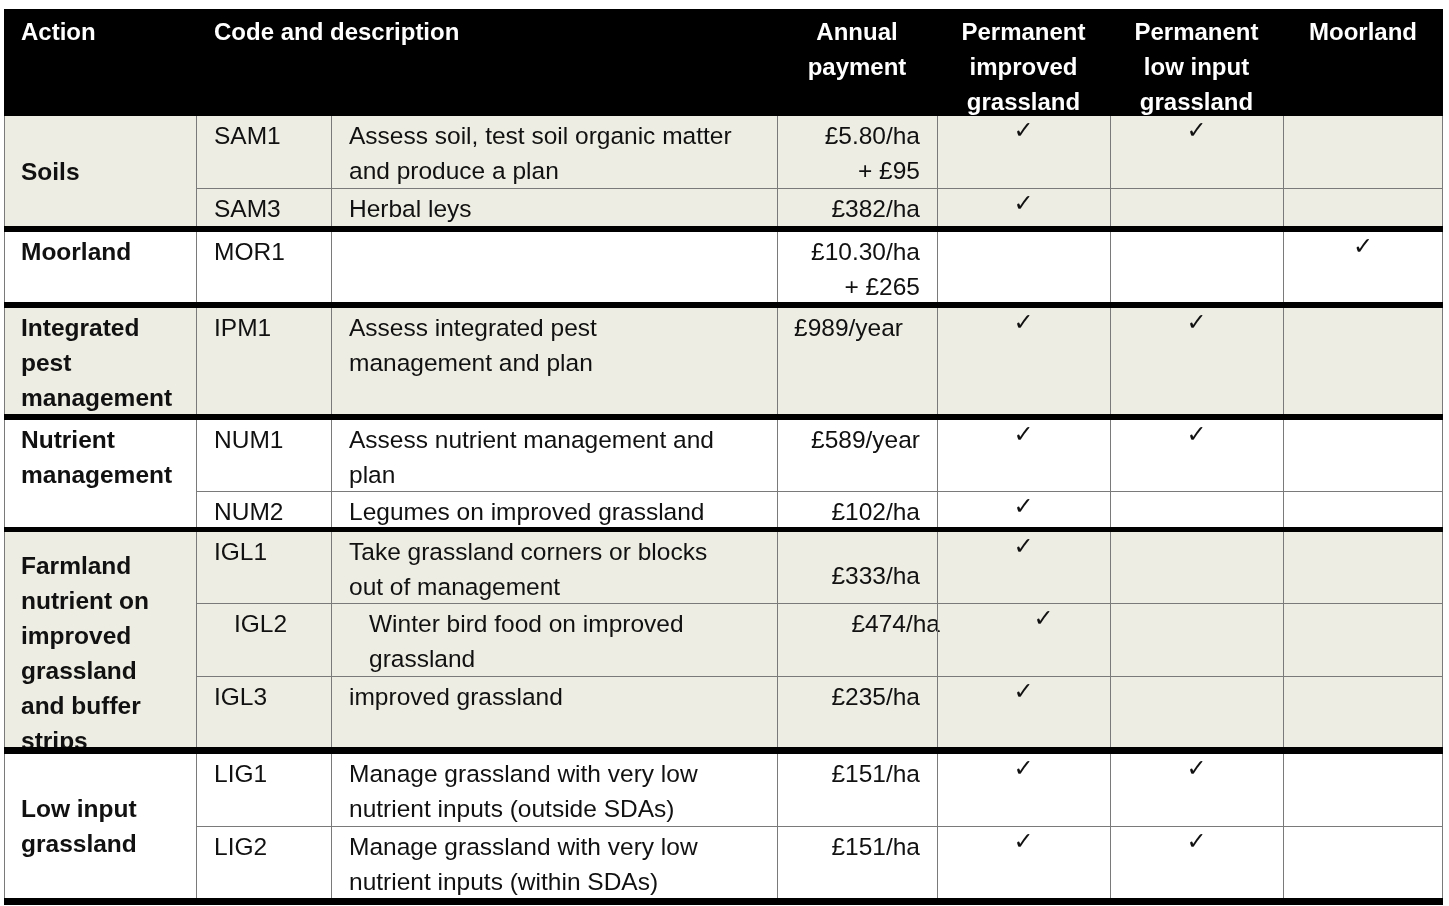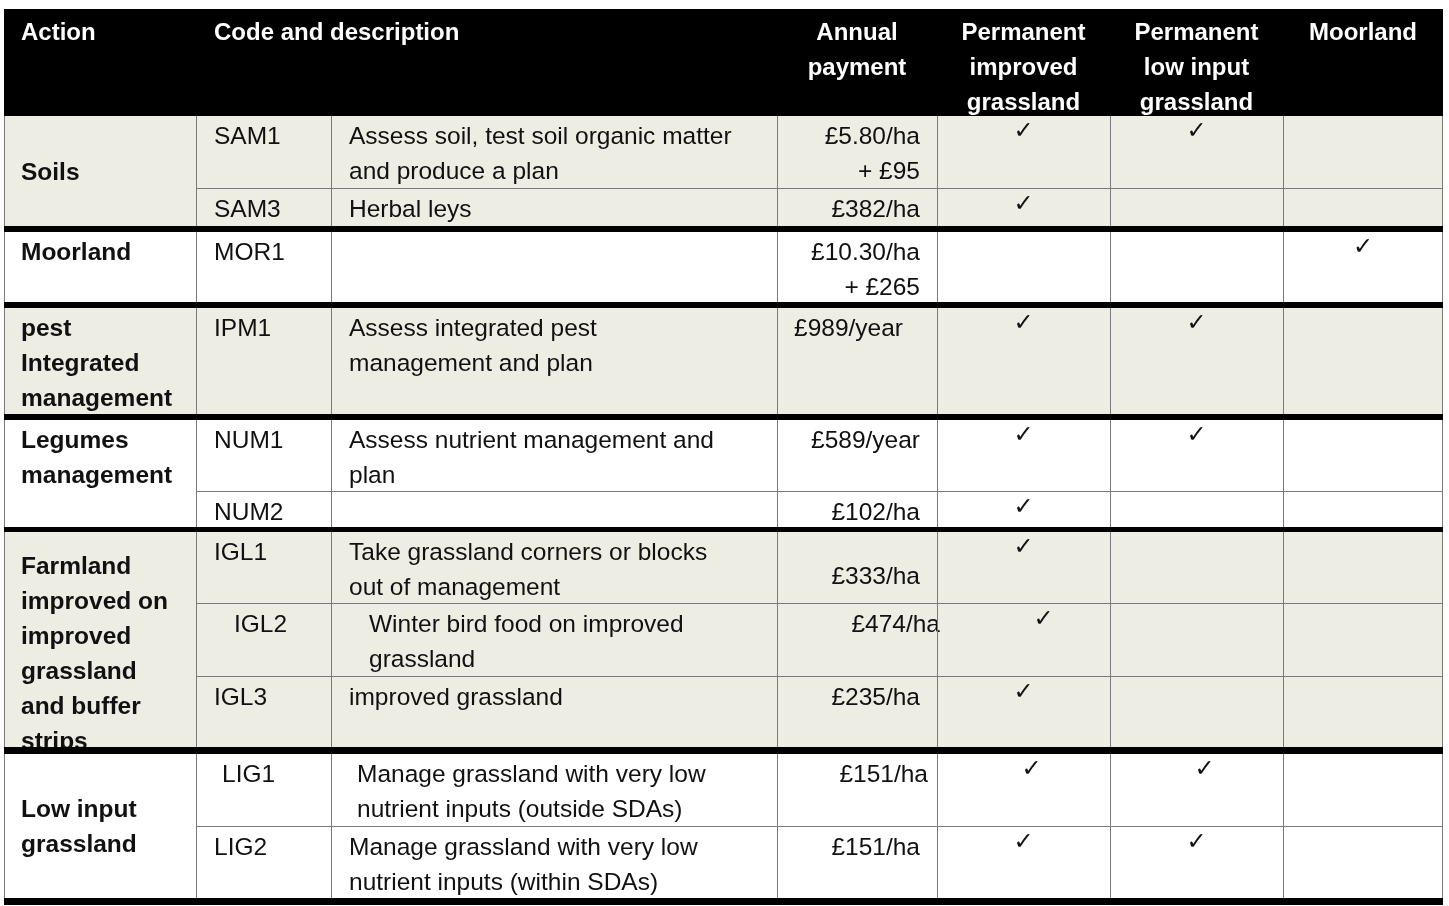--- a/index.html
+++ b/index.html
@@ -107,22 +107,22 @@
         <div class="vline" style="left: 773px;"></div>
         <div class="vline" style="left: 933px;"></div>
         <div class="vline" style="left: 1106px;"></div>
         <div class="vline" style="left: 1279px;"></div>
         <div class="edge" style="left: 0px;"></div>
         <div class="edge" style="right: 0px;"></div>
       </div>
       <div class="sep" style="top: 293px; height: 6px;"></div>
       <div class="row beige" style="top: 299px; height: 106px;">
         <div class="cell action" style="left: 0px; width: 192px; padding-top: 2px;">
+          <div>Integrated</div>
           <div>pest</div>
-          <div>Integrated</div>
           <div>management</div>
         </div>
         <div style="position: absolute; left: 0px; right: 0px; top: 0px; height: 76px;">
           <div class="cell code" style="left: 192px; width: 135px;">IPM1</div>
           <div class="cell desc" style="left: 327px; width: 446px;">
             <div>Assess integrated pest</div>
             <div>management and plan</div>
           </div>
           <div class="cell pay" style="left: 773px; width: 160px; text-align: center;">
             <div>£989/year</div>
@@ -136,60 +136,63 @@
         <div class="vline" style="left: 773px;"></div>
         <div class="vline" style="left: 933px;"></div>
         <div class="vline" style="left: 1106px;"></div>
         <div class="vline" style="left: 1279px;"></div>
         <div class="edge" style="left: 0px;"></div>
         <div class="edge" style="right: 0px;"></div>
       </div>
       <div class="sep" style="top: 405px; height: 6px;"></div>
       <div class="row white" style="top: 411px; height: 107px;">
         <div class="cell action" style="left: 0px; width: 192px; padding-top: 2px;">
-          <div>Legumes</div>
+          <div>Nutrient</div>
           <div>management</div>
         </div>
         <div style="position: absolute; left: 0px; right: 0px; top: 0px; height: 72px;">
           <div class="cell code" style="left: 192px; width: 135px;">NUM1</div>
           <div class="cell desc" style="left: 327px; width: 446px;">
             <div>Assess nutrient management and</div>
             <div>plan</div>
           </div>
           <div class="cell pay" style="left: 773px; width: 160px;">
             <div>£589/year</div>
           </div>
           <div class="cell chk" style="left: 933px; width: 173px;"><span>✓</span></div>
           <div class="cell chk" style="left: 1106px; width: 173px;"><span>✓</span></div>
           <div class="cell chk" style="left: 1279px; width: 160px;"></div>
         </div>
         <div class="hline" style="top: 71px;"></div>
         <div style="position: absolute; left: 0px; right: 0px; top: 72px; height: 35px;">
           <div class="cell code" style="left: 192px; width: 135px;">NUM2</div>
+          <div class="cell desc" style="left: 327px; width: 446px;">
+            <div>Legumes on improved grassland</div>
+          </div>
           <div class="cell pay" style="left: 773px; width: 160px;">
             <div>£102/ha</div>
           </div>
           <div class="cell chk" style="left: 933px; width: 173px;"><span>✓</span></div>
           <div class="cell chk" style="left: 1106px; width: 173px;"></div>
           <div class="cell chk" style="left: 1279px; width: 160px;"></div>
         </div>
         <div class="vline" style="left: 192px;"></div>
         <div class="vline" style="left: 327px;"></div>
         <div class="vline" style="left: 773px;"></div>
         <div class="vline" style="left: 933px;"></div>
         <div class="vline" style="left: 1106px;"></div>
         <div class="vline" style="left: 1279px;"></div>
         <div class="edge" style="left: 0px;"></div>
         <div class="edge" style="right: 0px;"></div>
       </div>
       <div class="sep" style="top: 518px; height: 5px;"></div>
       <div class="row beige" style="top: 523px; height: 215px;">
         <div class="cell action" style="left: 0px; width: 192px; padding-top: 16px;">
           <div>Farmland</div>
-          <div>improved on</div>
+          <div>nutrient on</div>
           <div>improved</div>
           <div>grassland</div>
           <div>and buffer</div>
           <div>strips</div>
         </div>
         <div style="position: absolute; left: 0px; right: 0px; top: 0px; height: 72px;">
           <div class="cell code" style="left: 192px; width: 135px;">IGL1</div>
           <div class="cell desc" style="left: 327px; width: 446px;">
             <div>Take grassland corners or blocks</div>
             <div>out of management</div>
@@ -236,21 +239,21 @@
         <div class="vline" style="left: 1279px;"></div>
         <div class="edge" style="left: 0px;"></div>
         <div class="edge" style="right: 0px;"></div>
       </div>
       <div class="sep" style="top: 738px; height: 7px;"></div>
       <div class="row white" style="top: 745px; height: 144px;">
         <div class="cell action" style="left: 0px; width: 192px; padding-top: 37px;">
           <div>Low input</div>
           <div>grassland</div>
         </div>
-        <div style="position: absolute; left: 8px; right: 0px; top: 0px; height: 85px; border-radius: 27px;">
+        <div style="position: absolute; left: 0px; right: 0px; top: 0px; height: 85px; border-radius: 27px;">
           <div class="cell code" style="left: 192px; width: 135px;">LIG1</div>
           <div class="cell desc" style="left: 327px; width: 446px;">
             <div>Manage grassland with very low</div>
             <div>nutrient inputs (outside SDAs)</div>
           </div>
           <div class="cell pay" style="left: 773px; width: 160px;">
             <div>£151/ha</div>
           </div>
           <div class="cell chk" style="left: 933px; width: 173px;"><span>✓</span></div>
           <div class="cell chk" style="left: 1106px; width: 173px;"><span>✓</span></div>

